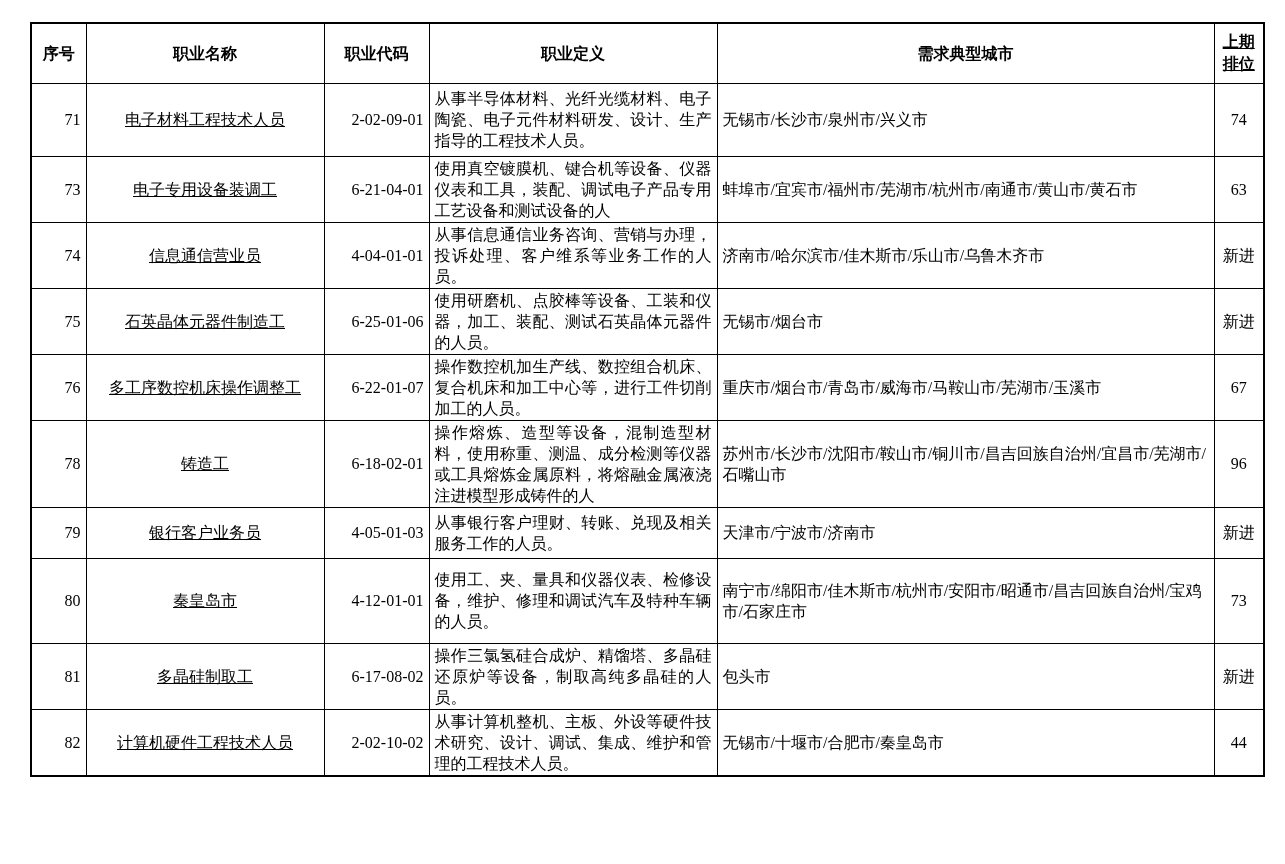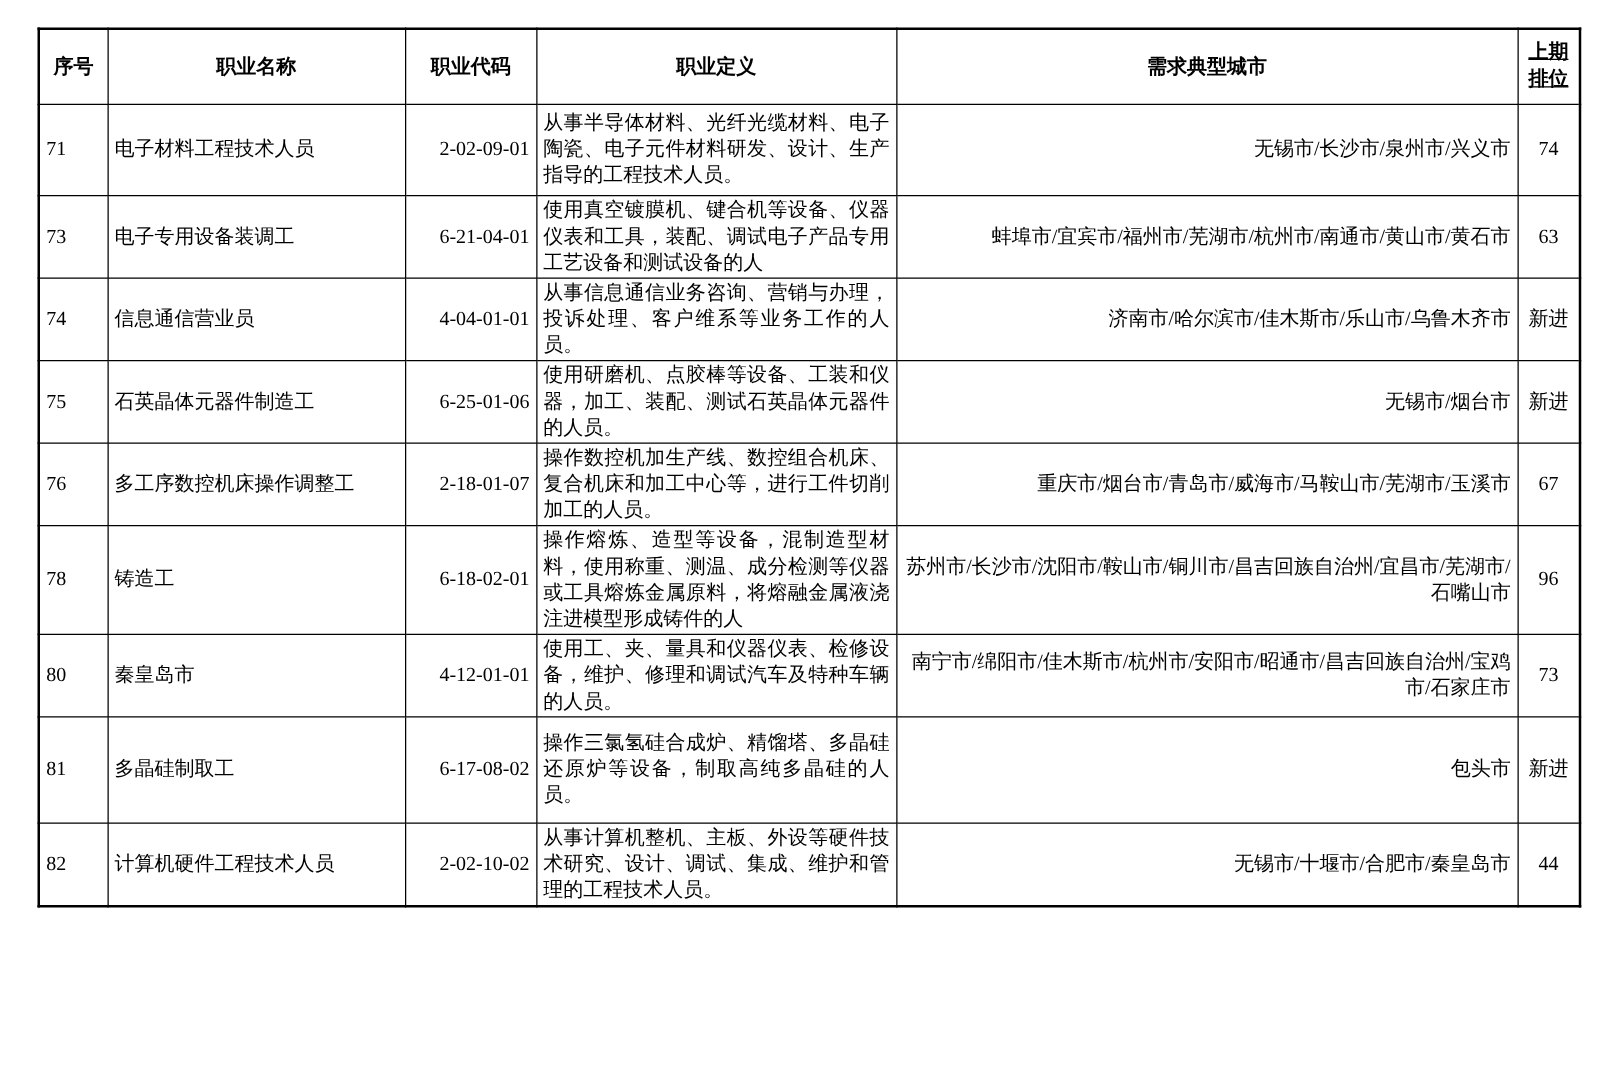--- a/index.html
+++ b/index.html
@@ -45,25 +45,25 @@
     height: 60px;
   }
   
   col.w-no      { width: 55px;  }
   col.w-name    { width: 238px; }
   col.w-code    { width: 105px; }
   col.w-def     { width: 288px; }
   col.w-cities  { width: 497px; }
   col.w-rank    { width: 50px;  }
 
-  td.c-no   { text-align: left; }
-  td.c-name { text-align: left;   }
+  td.c-no   { text-align: right; }
+  td.c-name { text-align: center; text-decoration: underline;   }
   td.c-code { text-align: right; padding-left: 1px; padding-right: 1px; }
   td.c-def  { text-align: justify; vertical-align: top; word-break: break-all; padding: 0 3px; }
-  td.c-cities { text-align: right; word-break: break-all; }
+  td.c-cities { text-align: left; word-break: break-all; }
   td.c-rank { text-align: center; }
 
   .rank-header-line { display: block; line-height: 22px; text-decoration: underline; }
 
   
   tbody tr:nth-child(1)  { height: 73px; }
   tbody tr:nth-child(2)  { height: 50px; }
   tbody tr:nth-child(3)  { height: 60px; }
   tbody tr:nth-child(4)  { height: 65px; }
   tbody tr:nth-child(5)  { height: 64px; }
@@ -130,32 +130,40 @@
         <td class="c-no">75</td>
         <td class="c-name">石英晶体元器件制造工</td>
         <td class="c-code">6-25-01-06</td>
         <td class="c-def">使用研磨机、点胶棒等设备、工装和仪器，加工、装配、测试石英晶体元器件的人员。</td>
         <td class="c-cities">无锡市/烟台市</td>
         <td class="c-rank">新进</td>
       </tr>
       <tr>
         <td class="c-no">76</td>
         <td class="c-name">多工序数控机床操作调整工</td>
-        <td class="c-code">2-18-01-07</td>
+        <td class="c-code">6-22-01-07</td>
         <td class="c-def">操作数控机加生产线、数控组合机床、复合机床和加工中心等，进行工件切削加工的人员。</td>
         <td class="c-cities">重庆市/烟台市/青岛市/威海市/马鞍山市/芜湖市/玉溪市</td>
         <td class="c-rank">67</td>
       </tr>
       <tr>
         <td class="c-no">78</td>
         <td class="c-name">铸造工</td>
         <td class="c-code">6-18-02-01</td>
         <td class="c-def">操作熔炼、造型等设备，混制造型材料，使用称重、测温、成分检测等仪器或工具熔炼金属原料，将熔融金属液浇注进模型形成铸件的人</td>
         <td class="c-cities">苏州市/长沙市/沈阳市/鞍山市/铜川市/昌吉回族自治州/宜昌市/芜湖市/石嘴山市</td>
         <td class="c-rank">96</td>
+      </tr>
+      <tr>
+        <td class="c-no">79</td>
+        <td class="c-name">银行客户业务员</td>
+        <td class="c-code">4-05-01-03</td>
+        <td class="c-def">从事银行客户理财、转账、兑现及相关服务工作的人员。</td>
+        <td class="c-cities">天津市/宁波市/济南市</td>
+        <td class="c-rank">新进</td>
       </tr>
       <tr>
         <td class="c-no">80</td>
         <td class="c-name">秦皇岛市</td>
         <td class="c-code">4-12-01-01</td>
         <td class="c-def">使用工、夹、量具和仪器仪表、检修设备，维护、修理和调试汽车及特种车辆的人员。</td>
         <td class="c-cities">南宁市/绵阳市/佳木斯市/杭州市/安阳市/昭通市/昌吉回族自治州/宝鸡市/石家庄市</td>
         <td class="c-rank">73</td>
       </tr>
       <tr>

